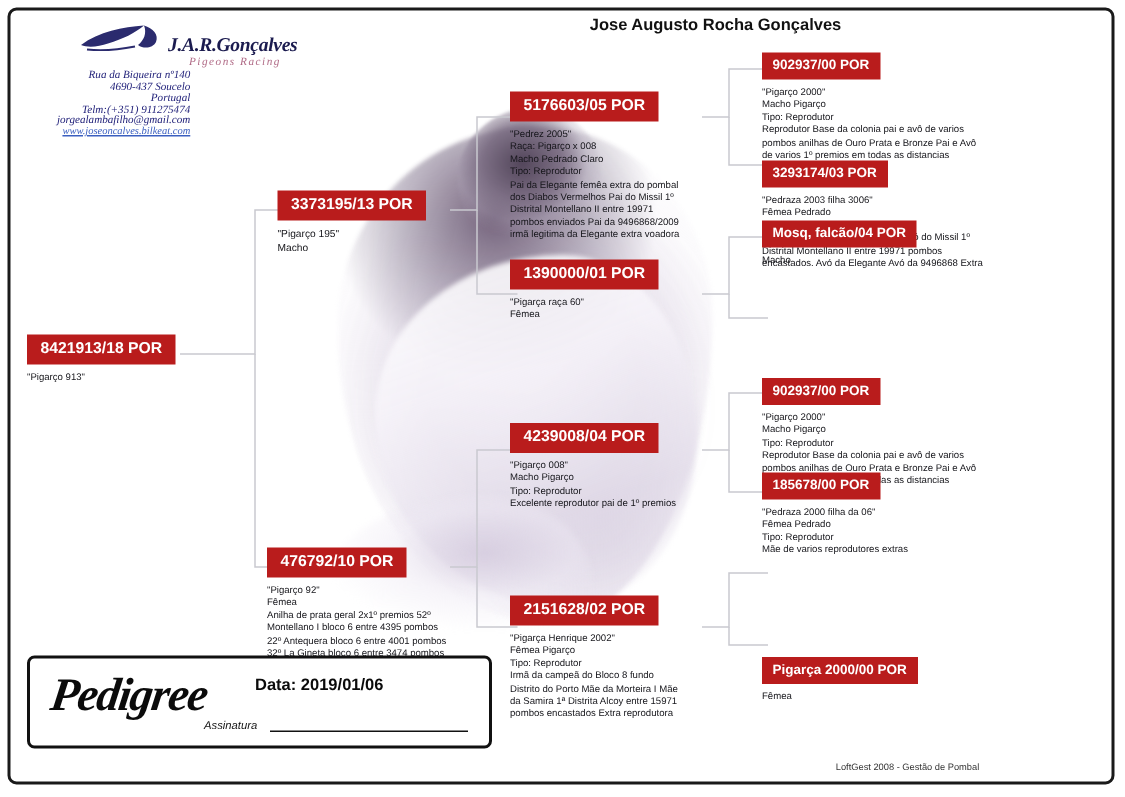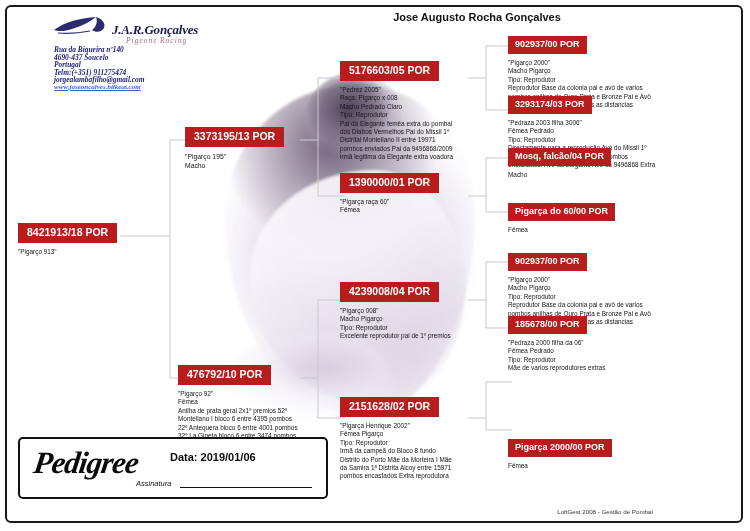--- a/index.html
+++ b/index.html
@@ -83,25 +83,26 @@
     font-size:13px;color:#1b1b4f;
     letter-spacing:-.2px;white-space:nowrap;
   }
   .lh-sub{
     position:absolute;left:96px;top:24px;
     font-family:"Liberation Serif", serif;
     font-style:italic;font-size:7.5px;color:#b06a86;
     letter-spacing:1px;white-space:nowrap;
   }
   .lh-addr{
-    position:absolute;left:24px;top:34px;
+    position:absolute;left:8px;top:34px;
     font-family:"Liberation Serif", serif;
-    font-weight:bold;font-style:italic;
+    font-weight:normal;font-style:italic;
     font-size:7.4px;line-height:7.6px;color:#22227a;
     white-space:nowrap;
+    text-align:right;
   }
   .lh-addr div{white-space:nowrap;}
   .lh-site{color:#3b5fc0;text-decoration:underline;font-size:7px;}
 
   
   .doc-title{
     position:absolute;left:0;top:11px;width:750px;
     text-align:center;
     font-size:11px;font-weight:bold;color:#111;
   }
@@ -284,39 +285,35 @@
   <div class="node" style="left:508px;top:33px;width:168px;">
     <div class="tag small">902937/00 POR</div>
     <div class="body">"Pigarço 2000"
 Macho Pigarço
 Tipo: Reprodutor
 Reprodutor Base da colonia pai e avô de varios
 pombos anilhas de Ouro Prata e Bronze Pai e Avô
 de varios 1º premios em todas as distancias</div>
   </div>
 
-  <div class="node" style="left:508px;top:93px;width:168px;">
+  <div class="node" style="left:508px;top:105px;width:168px;">
     <div class="tag small">3293174/03 POR</div>
     <div class="body">"Pedraza 2003 filha 3006"
 Fêmea Pedrado
 Tipo: Reprodutor
 Directamente para a reprodução Avó do Missil 1º
 Distrital Montellano II entre 19971 pombos
 encastados. Avó da Elegante Avó da 9496868 Extra</div>
   </div>
 
   <div class="node" style="left:508px;top:145px;width:168px;">
     <div class="tag small">Mosq, falcão/04 POR</div>
     <div class="body">Macho</div>
   </div>
 
-  <div class="node" style="left:508px;top:200px;width:168px;">
-    <div class="tag small">Pigarça do 60/00 POR</div>
-    <div class="body">Fêmea</div>
-  </div>
 
   <div class="node" style="left:508px;top:250px;width:168px;">
     <div class="tag small">902937/00 POR</div>
     <div class="body">"Pigarço 2000"
 Macho Pigarço
 Tipo: Reprodutor
 Reprodutor Base da colonia pai e avô de varios
 pombos anilhas de Ouro Prata e Bronze Pai e Avô
 de varios 1º premios em todas as distancias</div>
   </div>

